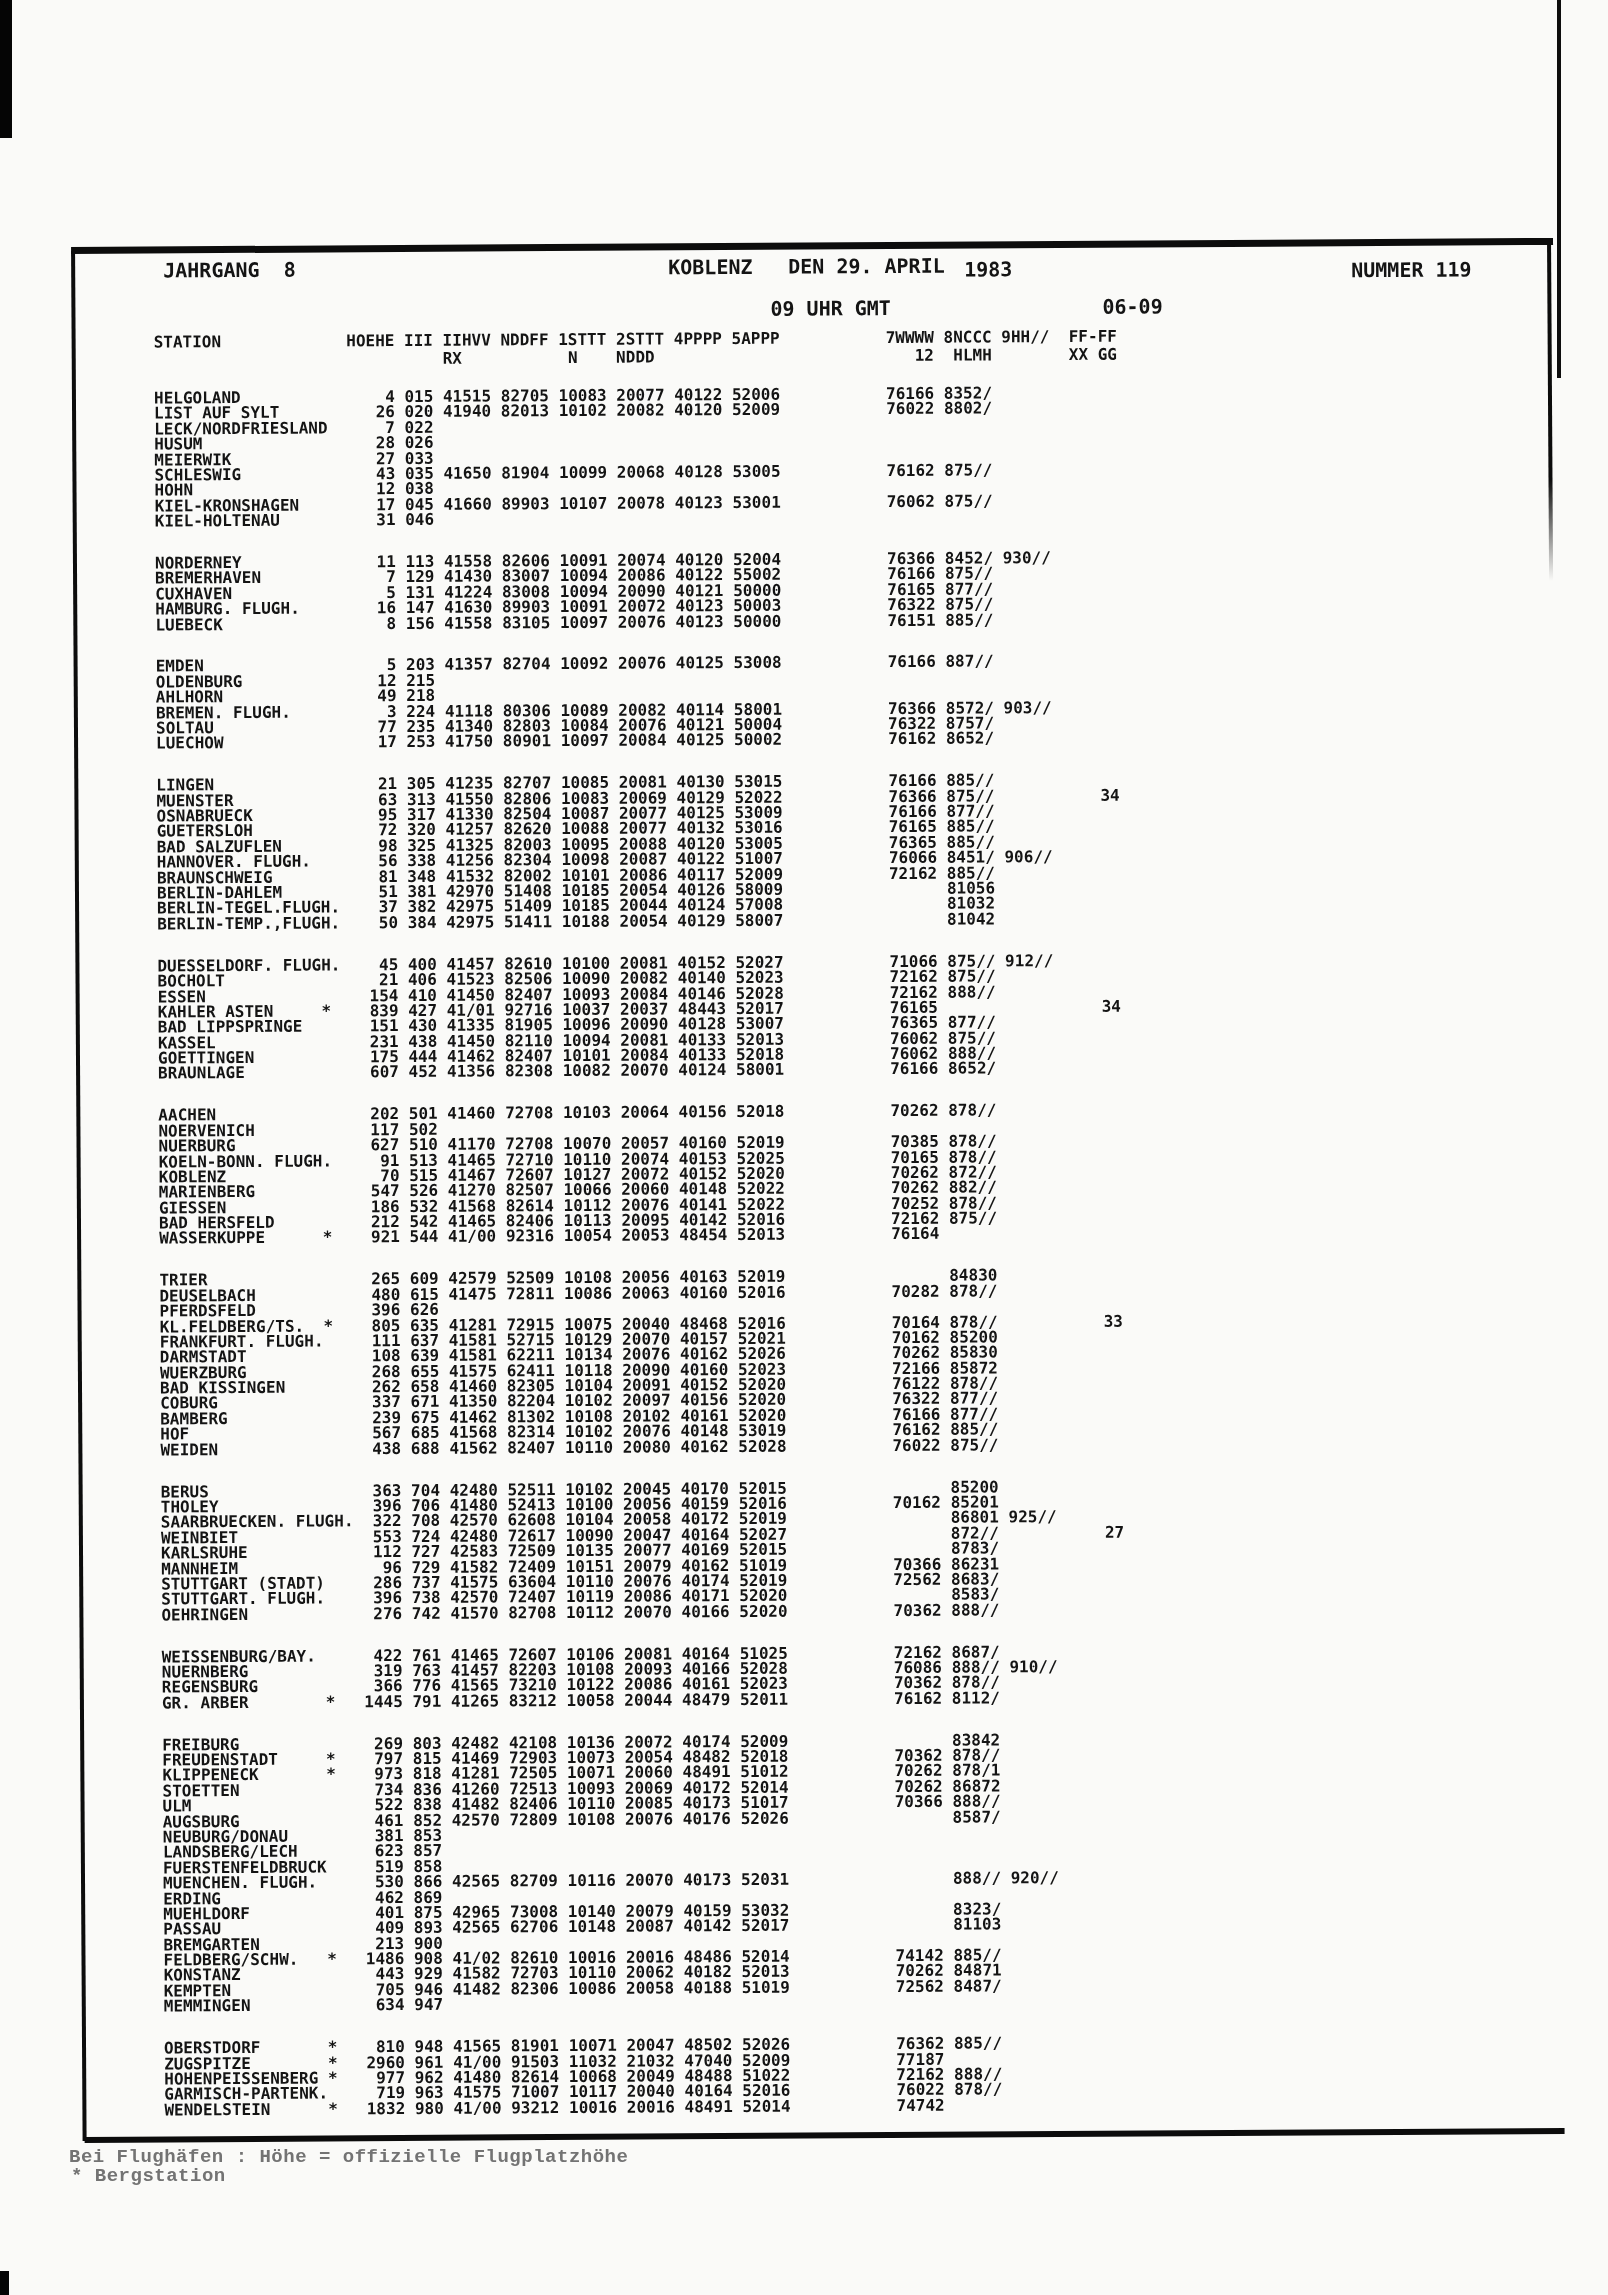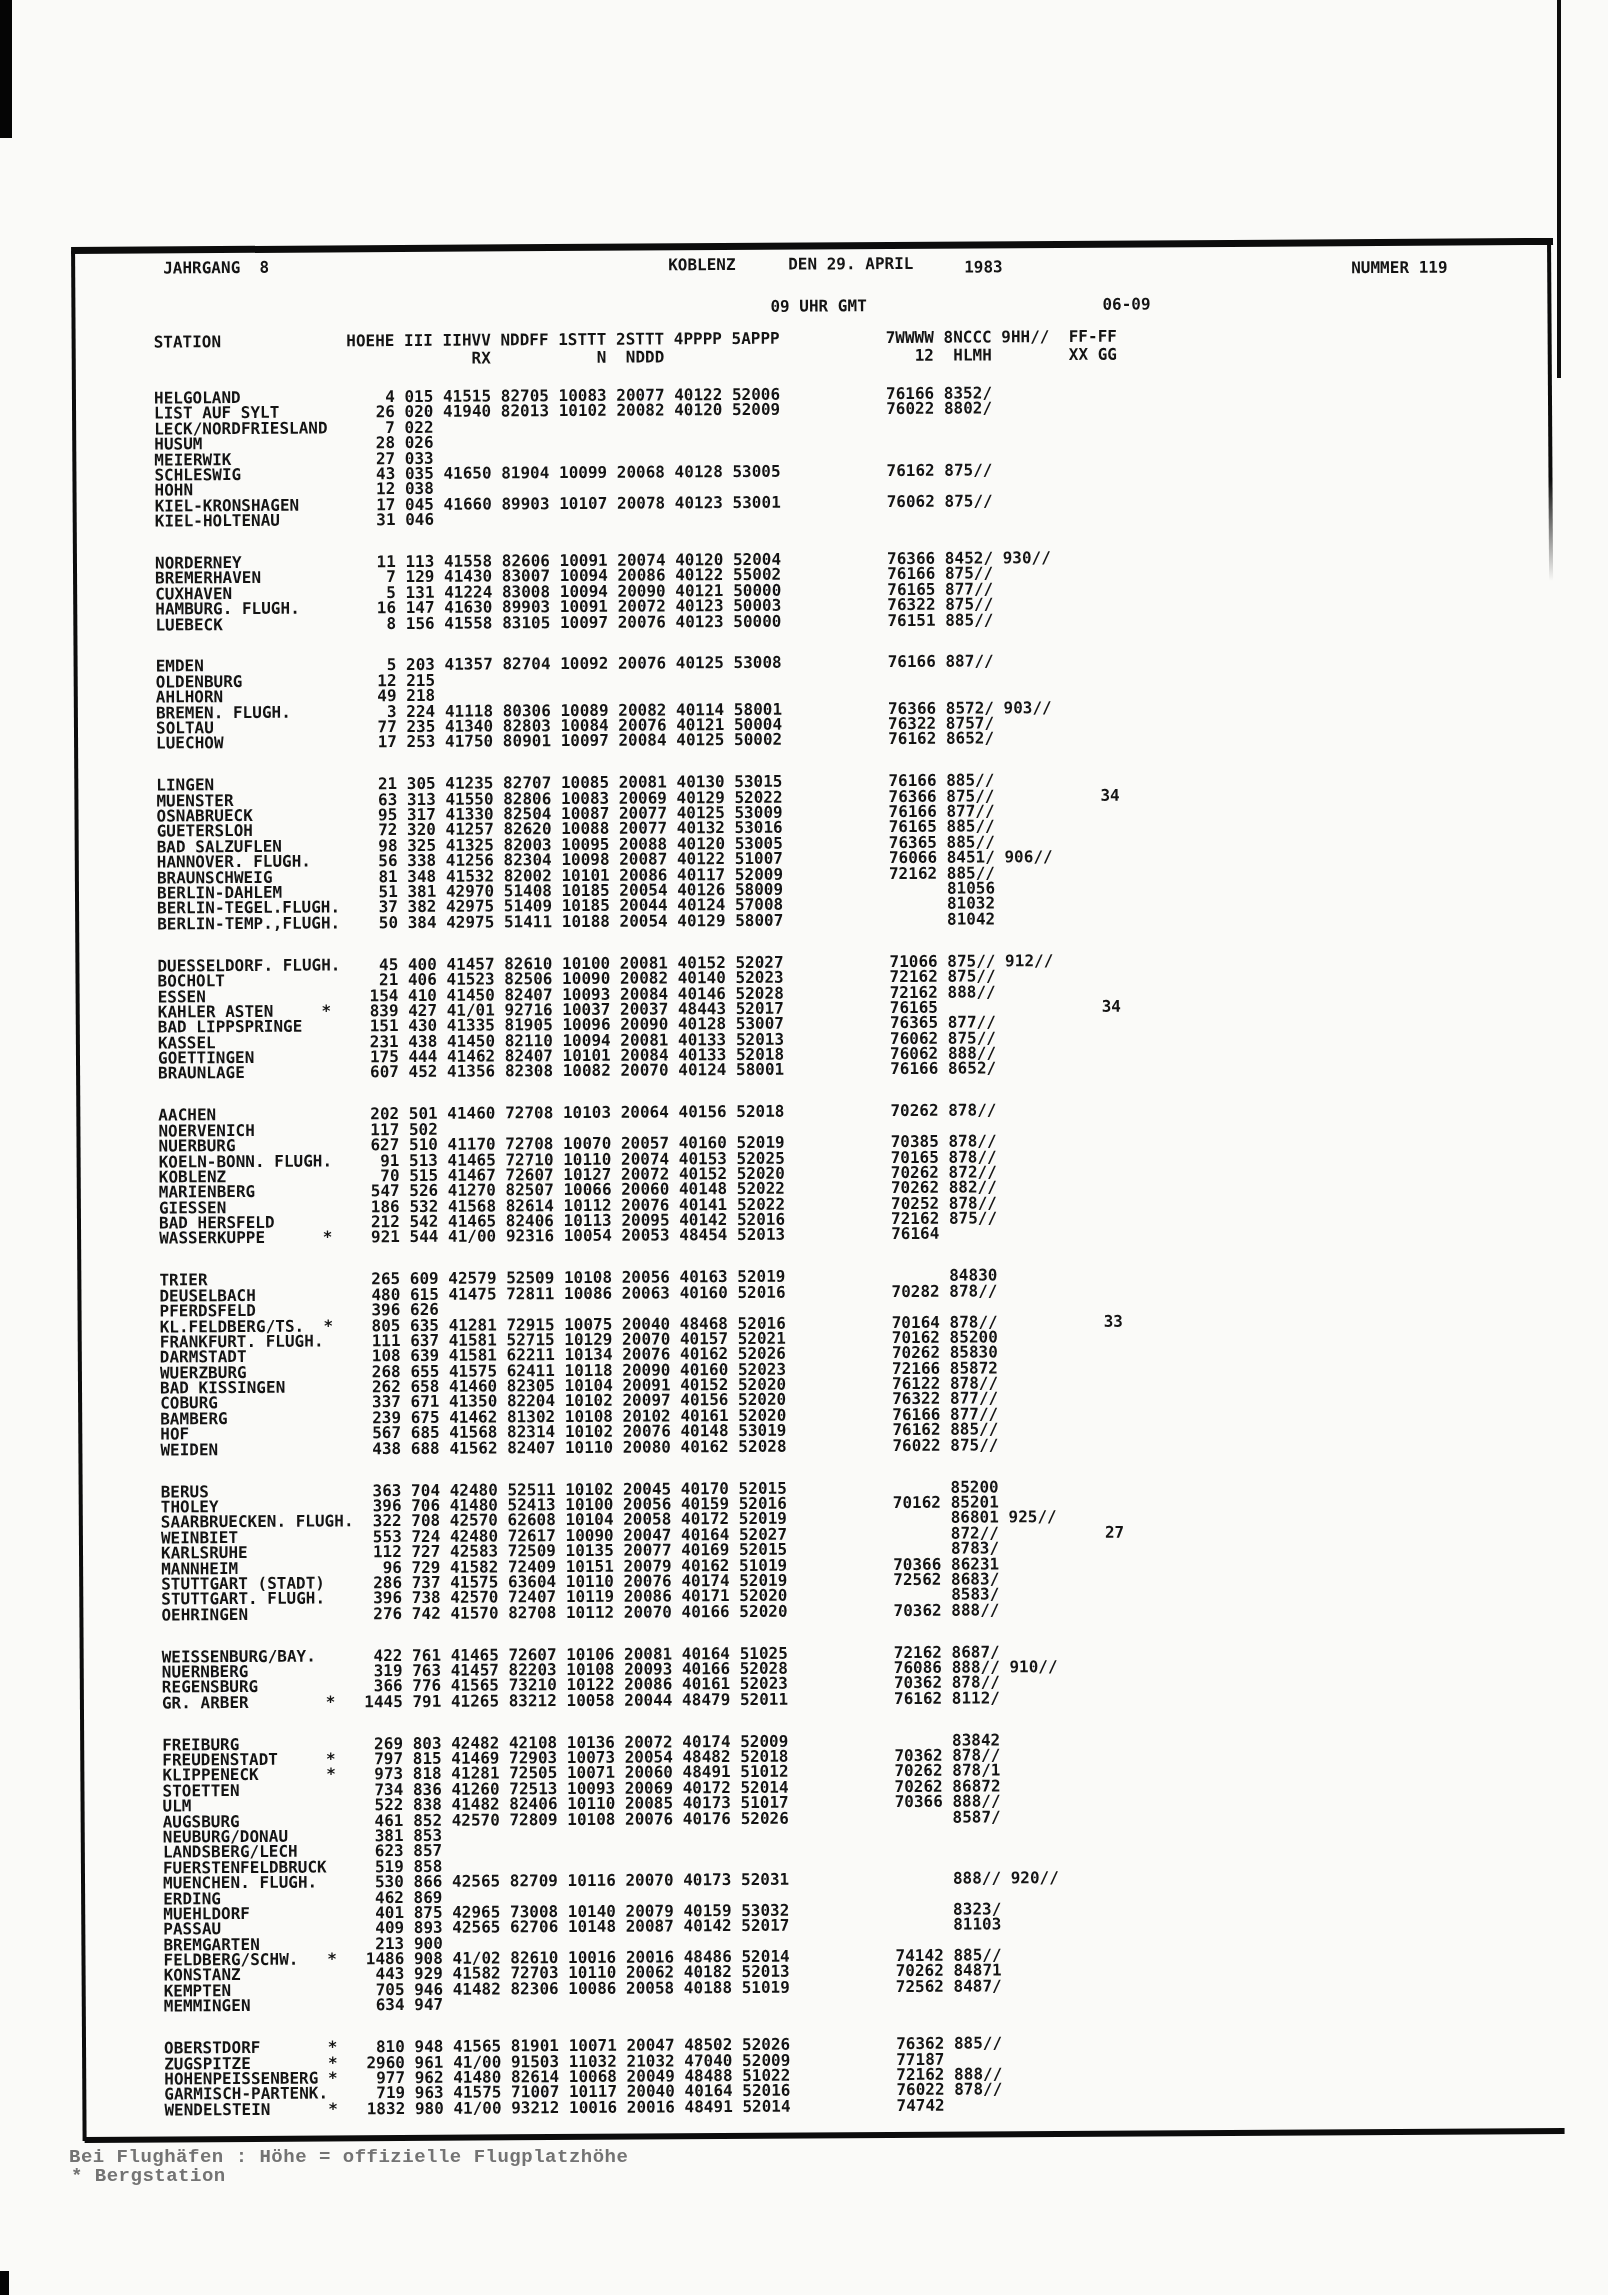--- a/index.html
+++ b/index.html
@@ -9,21 +9,21 @@
   #edge-bar-top{position:absolute;left:0;top:0;width:12px;height:138px;background:#050505}
   #edge-bar-bottom{position:absolute;left:0;top:2271px;width:8.8px;height:24px;background:#050505}
   #edge-line-right{position:absolute;left:1557px;top:0;width:4px;height:378px;background:#0d0d0d}
   
   #frame{position:absolute;left:71px;top:241px;width:1482px;height:1901px;transform:rotate(-0.35deg);transform-origin:0 0}
   #rule-top{position:absolute;left:0;top:6.4px;width:1482px;height:6.4px;background:#0c0c0c}
   #rule-left{position:absolute;left:0;top:9.7px;width:4px;height:1890px;background:#0c0c0c}
   #rule-right{position:absolute;right:1.6px;top:11.3px;width:4px;height:338px;background:linear-gradient(#0c0c0c 70%,rgba(12,12,12,0))}
   #rule-bottom{position:absolute;left:1.6px;top:1896px;width:1480px;height:5.6px;background:#0c0c0c}
   
-  .meta{position:absolute;font-size:16px;white-space:pre}
+  .meta{position:absolute;font-size:20px;white-space:pre}
   #m-jahrgang{left:92px;top:17.7px}
   #m-weekday{left:597px;top:17.7px}
   #m-date{left:717px;top:17.7px}
   #m-year{left:893px;top:22px}
   #m-issue{left:1280px;top:25px}
   #m-time{left:699px;top:60px}
   #m-period{left:1031px;top:60px}
   
   #colhead{position:absolute;left:82px;top:94px}
   #rows{position:absolute;left:82px;top:150px}
@@ -31,21 +31,21 @@
   .cell{flex:none;overflow:visible}
   .c0{width:17ch}
   .c1{width:2ch}
   .c2{width:6ch;text-align:right}
   .c3{width:4ch;text-align:right}
   .cf{width:6ch;text-align:right}
   .cg1{width:10ch}
   .cw{width:6ch;text-align:right}
   .cg2{width:1ch}
   .cff{width:6ch;text-align:right}
-  .trow.h2 .cf{text-align:right}
+  .trow.h2 .cf{text-align:left}
   .h1gap{height:2.4px}
   .gaprow{height:26.5px}
   
   .footnote{position:absolute;font-family:Liberation Mono, monospace;font-weight:bold;color:#737373;font-size:19px;letter-spacing:0.5px;white-space:pre}
   #fn1{left:69px;top:2146px}
   #fn2{left:71px;top:2165px}
 </style>
 </head>
 <body>
 

